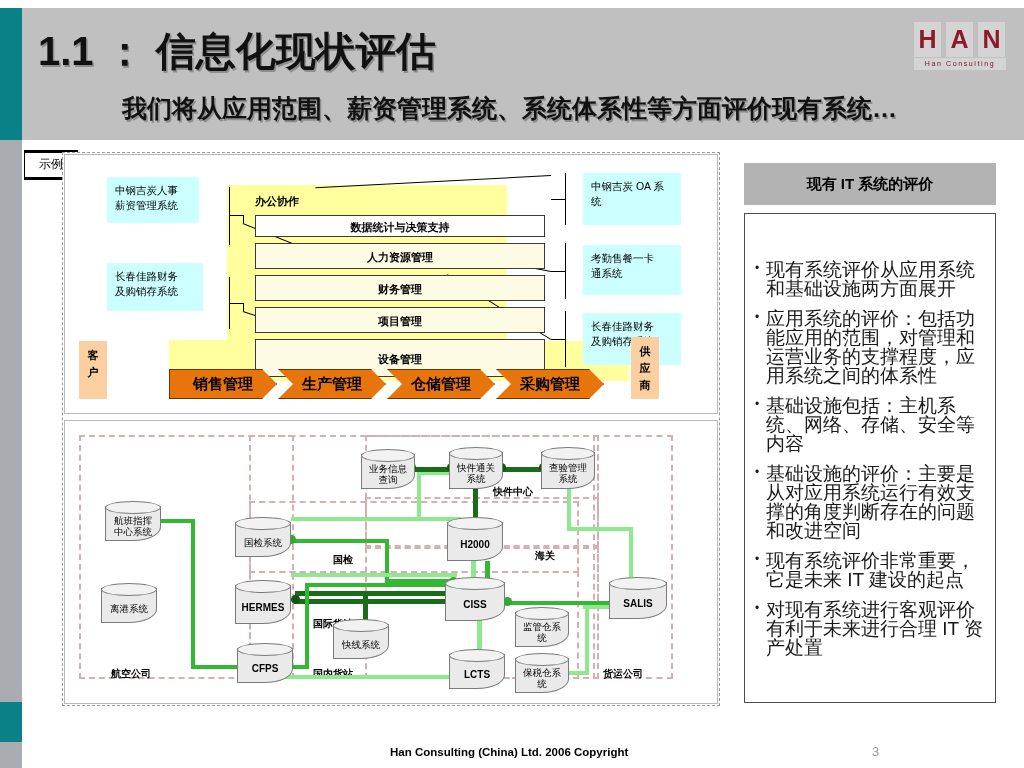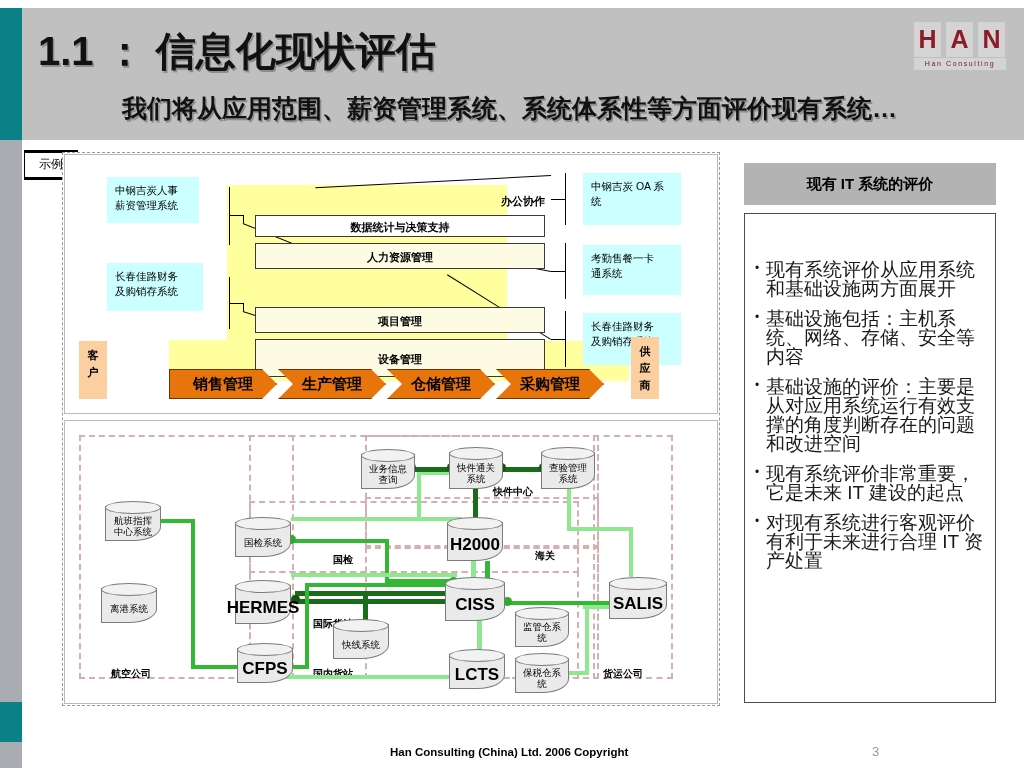--- a/index.html
+++ b/index.html
@@ -49,21 +49,21 @@
   .topdia{position:absolute;left:64px;top:154px;width:652px;height:258px;background:#fff;
     border:1px solid #b9b9b9;}
   .yellow-bg{position:absolute;left:104px;top:30px;width:460px;height:196px;background:#ffff9e;}
   .yellow-notch{position:absolute;left:104px;top:30px;width:58px;height:155px;background:#fff;}
   .yellow-notch2{position:absolute;left:442px;top:30px;width:122px;height:156px;background:#fff;}
 
   .sysbox{position:absolute;background:#ccffff;color:#000;font-size:10.5px;
      line-height:15px;padding:6px 8px;box-sizing:border-box;}
 
   .bandtitle{position:absolute;font-size:11px;font-weight:bold;color:#000;
-     text-align:right;line-height:16px;}
+     text-align:left;line-height:16px;}
 
   .fbox{position:absolute;border:1px solid #3a3a3a;background:#fdfbe4;
      font-size:11px;font-weight:bold;color:#000;text-align:center;
      box-sizing:border-box;line-height:17px;}
   .fbox.white{background:#ffffff;}
 
   .chev{position:absolute;height:30px;background:#e8740c;border:1px solid #6b3503;
      box-sizing:border-box;color:#000;font-size:15px;font-weight:bold;
      display:flex;align-items:center;justify-content:center;
      clip-path:polygon(0 0, calc(100% - 15px) 0, 100% 50%, calc(100% - 15px) 100%, 0 100%, 15px 50%);}
@@ -81,21 +81,21 @@
   .zonelabel{position:absolute;font-size:10px;color:#000;font-weight:bold;white-space:nowrap;}
 
   .cyl{position:absolute;box-sizing:border-box;}
   .cyl .body{position:absolute;left:0;top:5px;right:0;bottom:0;background:#eaeaea;
      border:1px solid #7b7b7b;border-radius:0 0 50%/0 0 14px 14px;}
   .cyl .top{position:absolute;left:0;top:0;right:0;height:11px;background:#f2f2f2;
      border:1px solid #7b7b7b;border-radius:50%;}
   .cyl .lbl{position:absolute;left:0;right:0;top:10px;bottom:0;display:flex;
      align-items:center;justify-content:center;text-align:center;
      font-size:9.5px;color:#000;line-height:11px;padding:0 2px;box-sizing:border-box;}
-  .cyl.bold .lbl{font-weight:bold;font-size:17px;}
+  .cyl.bold .lbl{font-weight:bold;font-size:10px;}
 
   .ln{position:absolute;}
   .ln.lt{background:#8ee88e;}
   .ln.md{background:#33b833;}
   .ln.dk{background:#1a6b1a;}
   .dot{position:absolute;width:9px;height:9px;border-radius:50%;}
   .dot.dk{background:#135413;}
   .dot.md{background:#2faa2f;}
 
   
@@ -181,20 +181,21 @@
     </div>
     <div class="sysbox" style="left:518px;top:158px;width:98px;height:52px;">
       <span style="white-space:pre-line">长春佳路财务
 及购销存系统</span>
     </div>
 
     <div class="bandtitle" style="left:190px;top:38px;width:290px;">办公协作</div>
 
     <div class="fbox white" style="left:190px;top:60px;width:290px;height:22px;padding-top:3px;">数据统计与决策支持</div>
     <div class="fbox" style="left:190px;top:88px;width:290px;height:26px;padding-top:5px;">人力资源管理</div>
+    <div class="fbox" style="left:190px;top:120px;width:290px;height:26px;padding-top:5px;">财务管理</div>
     <div class="fbox" style="left:190px;top:152px;width:290px;height:26px;padding-top:5px;">项目管理</div>
     <div class="fbox" style="left:190px;top:184px;width:290px;height:38px;padding-top:11px;">设备管理</div>
 
     <div class="chev first" style="left:104px;top:214px;width:108px;">销售管理</div>
     <div class="chev" style="left:213px;top:214px;width:108px;">生产管理</div>
     <div class="chev" style="left:322px;top:214px;width:108px;font-family:Liberation Serif, serif;">仓储管理</div>
     <div class="chev" style="left:431px;top:214px;width:108px;">采购管理</div>
 
     <div class="endbox" style="left:14px;top:186px;width:28px;height:58px;white-space:pre-line;">客
 户</div>
@@ -363,20 +364,21 @@
     <div class="cyl bold" style="left:544px;top:156px;width:58px;height:42px;">
       <div class="body"></div>
         <div class="top"></div>
       <div class="lbl">SALIS</div>
     </div>
   </div>
 
   <div class="rp-head">现有 IT 系统的评价</div>
   <div class="rp-body">
     <div class="bullet">现有系统评价从应用系统和基础设施两方面展开</div>
+    <div class="bullet">应用系统的评价：包括功能应用的范围，对管理和运营业务的支撑程度，应用系统之间的体系性</div>
     <div class="bullet">基础设施包括：主机系统、网络、存储、安全等内容</div>
     <div class="bullet">基础设施的评价：主要是从对应用系统运行有效支撑的角度判断存在的问题和改进空间</div>
     <div class="bullet">现有系统评价非常重要，它是未来 IT 建设的起点</div>
     <div class="bullet">对现有系统进行客观评价有利于未来进行合理 IT 资产处置</div>
   </div>
 
   <div class="footer-text">Han Consulting (China) Ltd.   2006  Copyright</div>
   <div class="page-num">3</div>
 
 </div>

